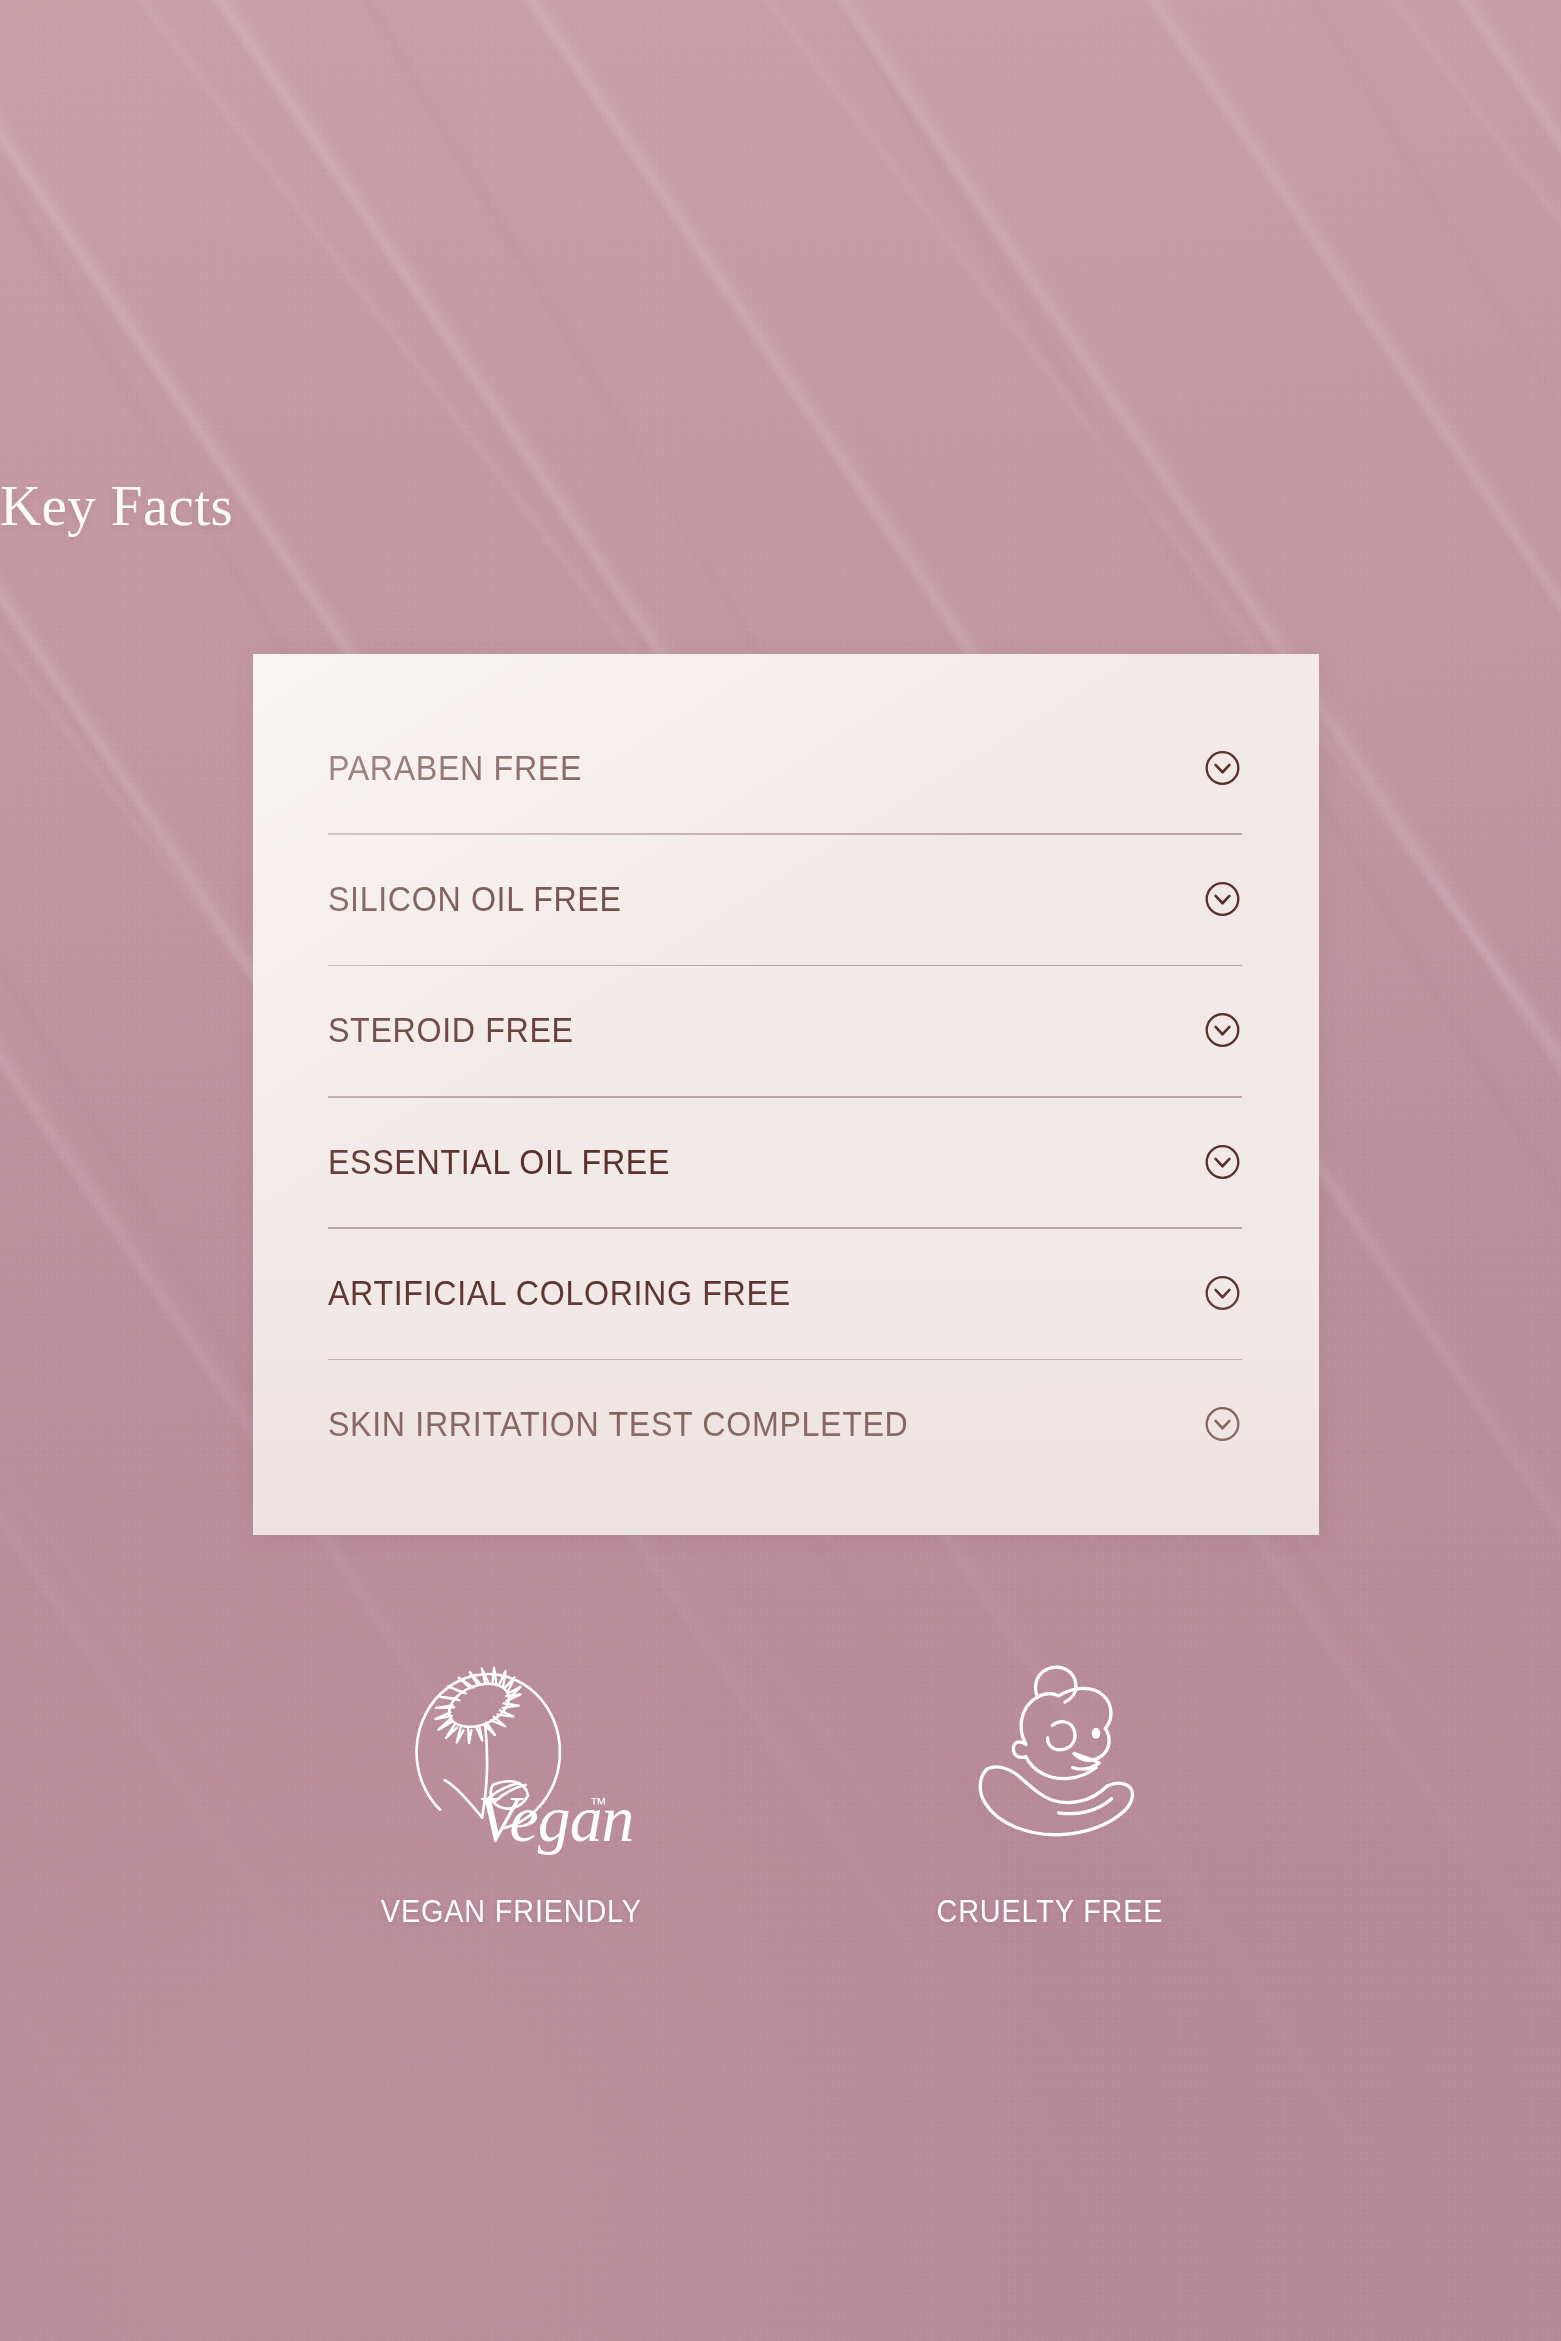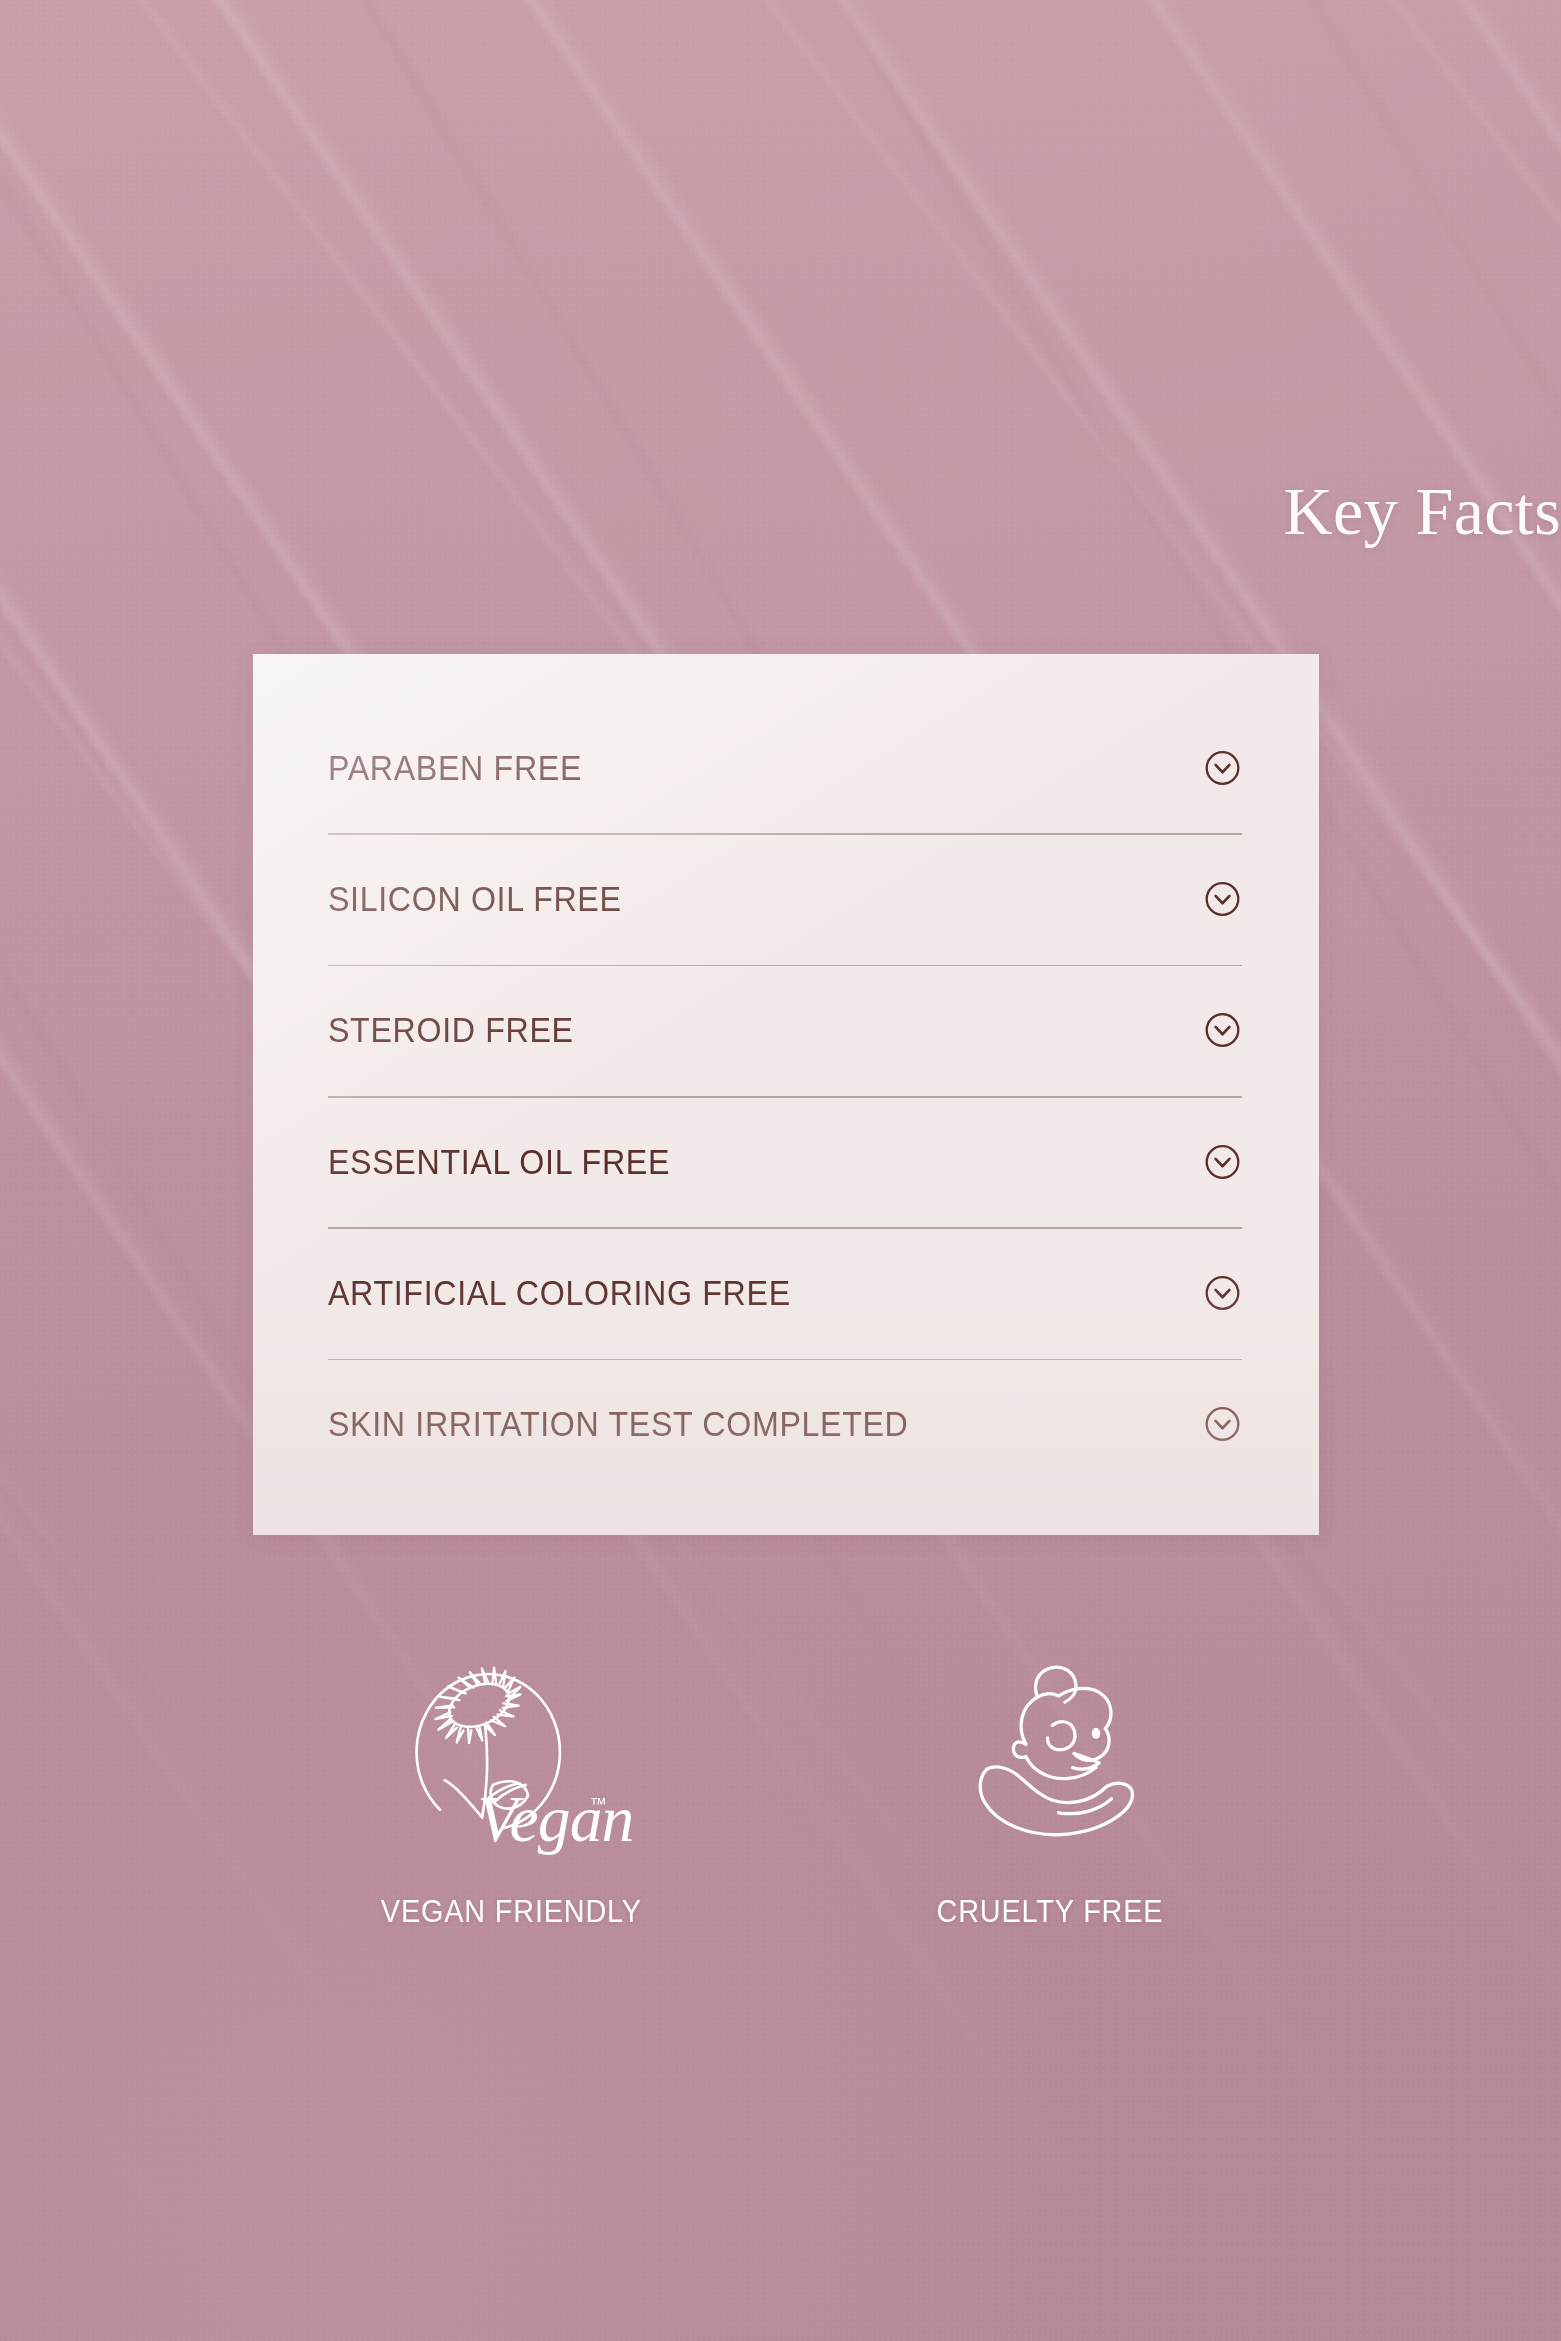--- a/index.html
+++ b/index.html
@@ -95,23 +95,23 @@
       radial-gradient(ellipse 70% 45% at 22% 95%, rgba(200,160,165,0.30), rgba(0,0,0,0) 70%),
       radial-gradient(ellipse 90% 60% at 75% 8%, rgba(205,165,172,0.22), rgba(0,0,0,0) 72%);
   }
 
   
   #title {
     position: absolute;
     top: 476px;
     left: 0;
     width: 1561px;
-    text-align: right;
+    text-align: left;
     font-family: "Liberation Serif", "DejaVu Serif", serif;
-    font-size: 68px;
+    font-size: 57px;
     line-height: 1.05;
     color: #fdfbfa;
     letter-spacing: 0.4px;
     text-shadow: 0 1.6px 7.8px rgba(120,75,90,0.18);
   }
 
   
   #facts-card {
     position: absolute;
     left: 253px;

